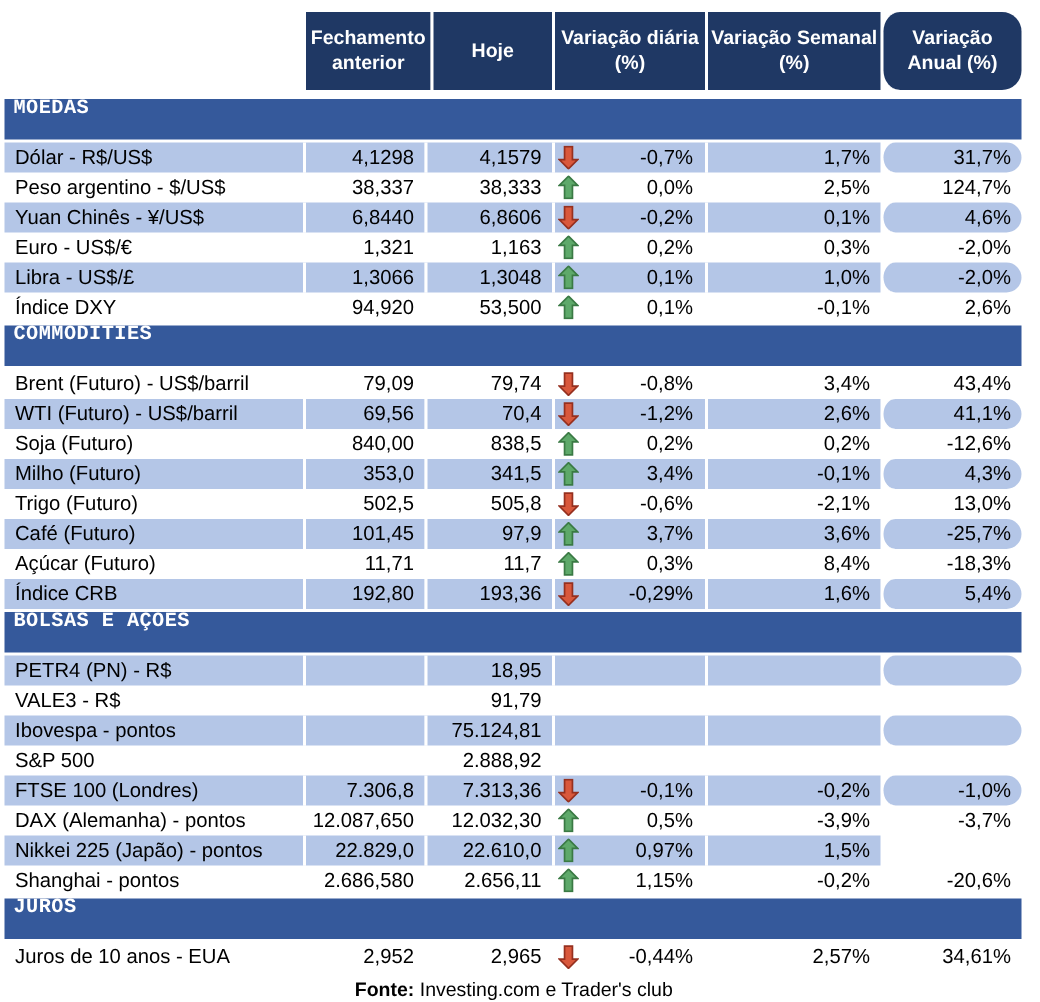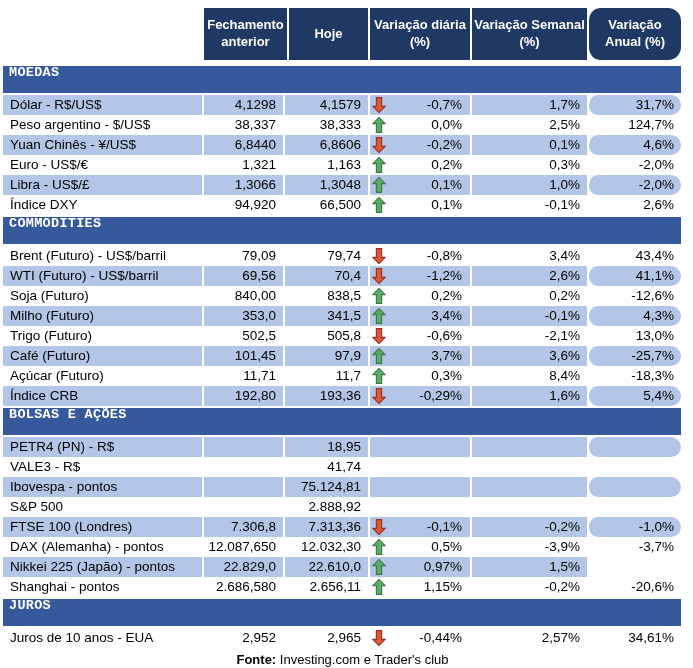--- a/index.html
+++ b/index.html
@@ -116,21 +116,21 @@
         <div class="cell num c3"><span>1,3048</span></div>
         <div class="cell vd c4"><svg viewBox="0 0 12 14" class="arrow">
             <path d="M6 0.4 L11.4 5.8 H8.3 V13.4 H3.7 V5.8 H0.6 Z" fill="#5EA96A" stroke="#3A7A44" stroke-width="1"></path>
           </svg><span>0,1%</span></div>
         <div class="cell num c5"><span>1,0%</span></div>
         <div class="cell num c6"><span>-2,0%</span></div>
       </div>
       <div class="row">
         <div class="cell label c1"><span>Índice DXY</span></div>
         <div class="cell num c2"><span>94,920</span></div>
-        <div class="cell num c3"><span>66,500</span></div>
+        <div class="cell num c3"><span>53,500</span></div>
         <div class="cell vd c4"><svg viewBox="0 0 12 14" class="arrow">
             <path d="M6 0.4 L11.4 5.8 H8.3 V13.4 H3.7 V5.8 H0.6 Z" fill="#5EA96A" stroke="#3A7A44" stroke-width="1"></path>
           </svg><span>0,1%</span></div>
         <div class="cell num c5"><span>-0,1%</span></div>
         <div class="cell num c6"><span>2,6%</span></div>
       </div>
       <div class="section-bar">
         <span class="section-title">COMMODITIES</span>
       </div>
       <div class="row">
@@ -220,21 +220,21 @@
         <div class="cell label c1"><span>PETR4 (PN) - R$</span></div>
         <div class="cell num c2"><span></span></div>
         <div class="cell num c3"><span>18,95</span></div>
         <div class="cell vd c4"><span></span></div>
         <div class="cell num c5"><span></span></div>
         <div class="cell num c6"><span></span></div>
       </div>
       <div class="row">
         <div class="cell label c1"><span>VALE3 - R$</span></div>
         <div class="cell num c2"><span></span></div>
-        <div class="cell num c3"><span>41,74</span></div>
+        <div class="cell num c3"><span>91,79</span></div>
         <div class="cell vd c4"><span></span></div>
         <div class="cell num c5"><span></span></div>
         <div class="cell num c6"><span></span></div>
       </div>
       <div class="row shaded">
         <div class="cell label c1"><span>Ibovespa - pontos</span></div>
         <div class="cell num c2"><span></span></div>
         <div class="cell num c3"><span>75.124,81</span></div>
         <div class="cell vd c4"><span></span></div>
         <div class="cell num c5"><span></span></div>

